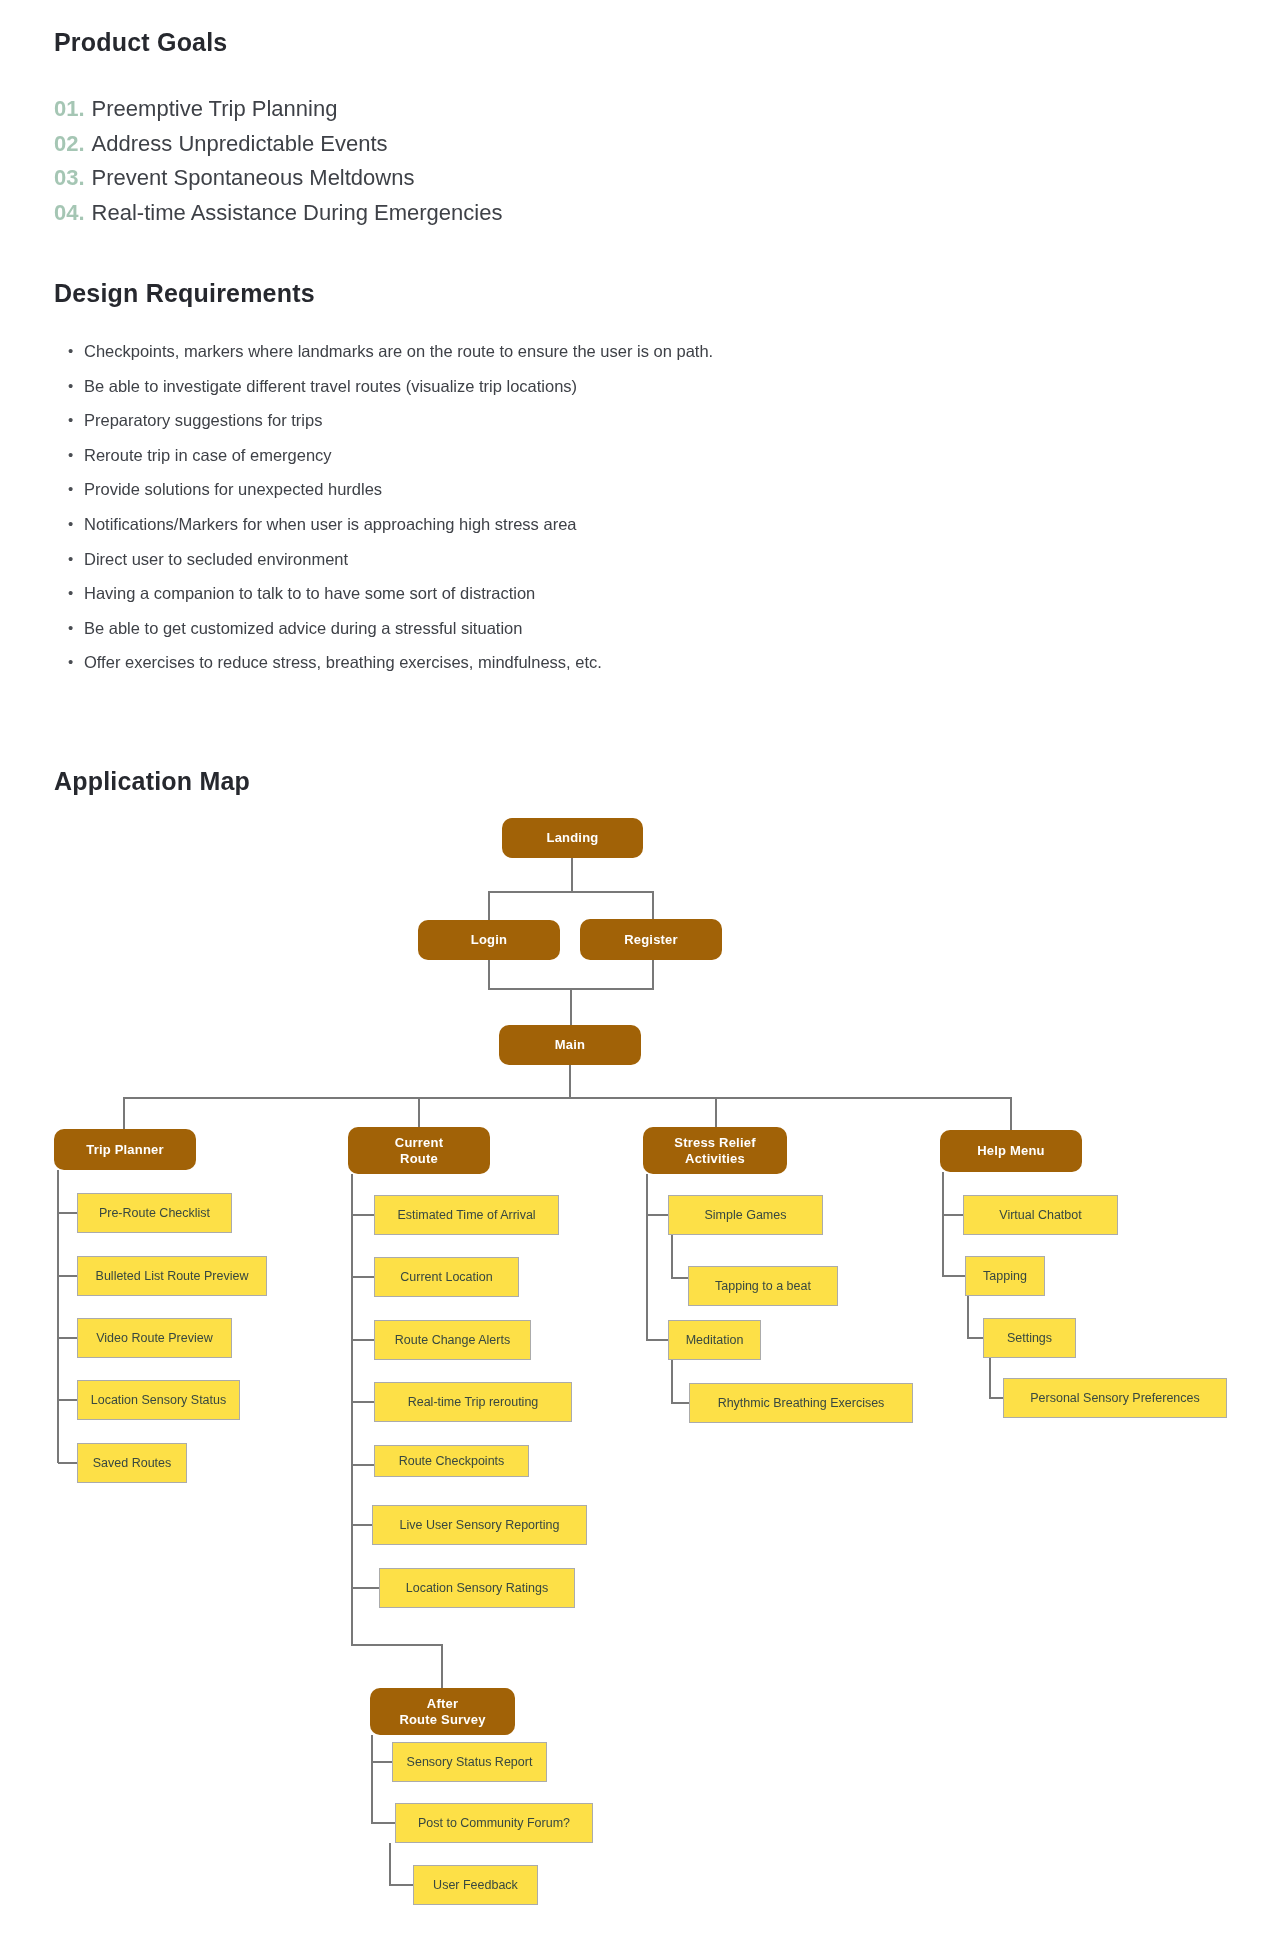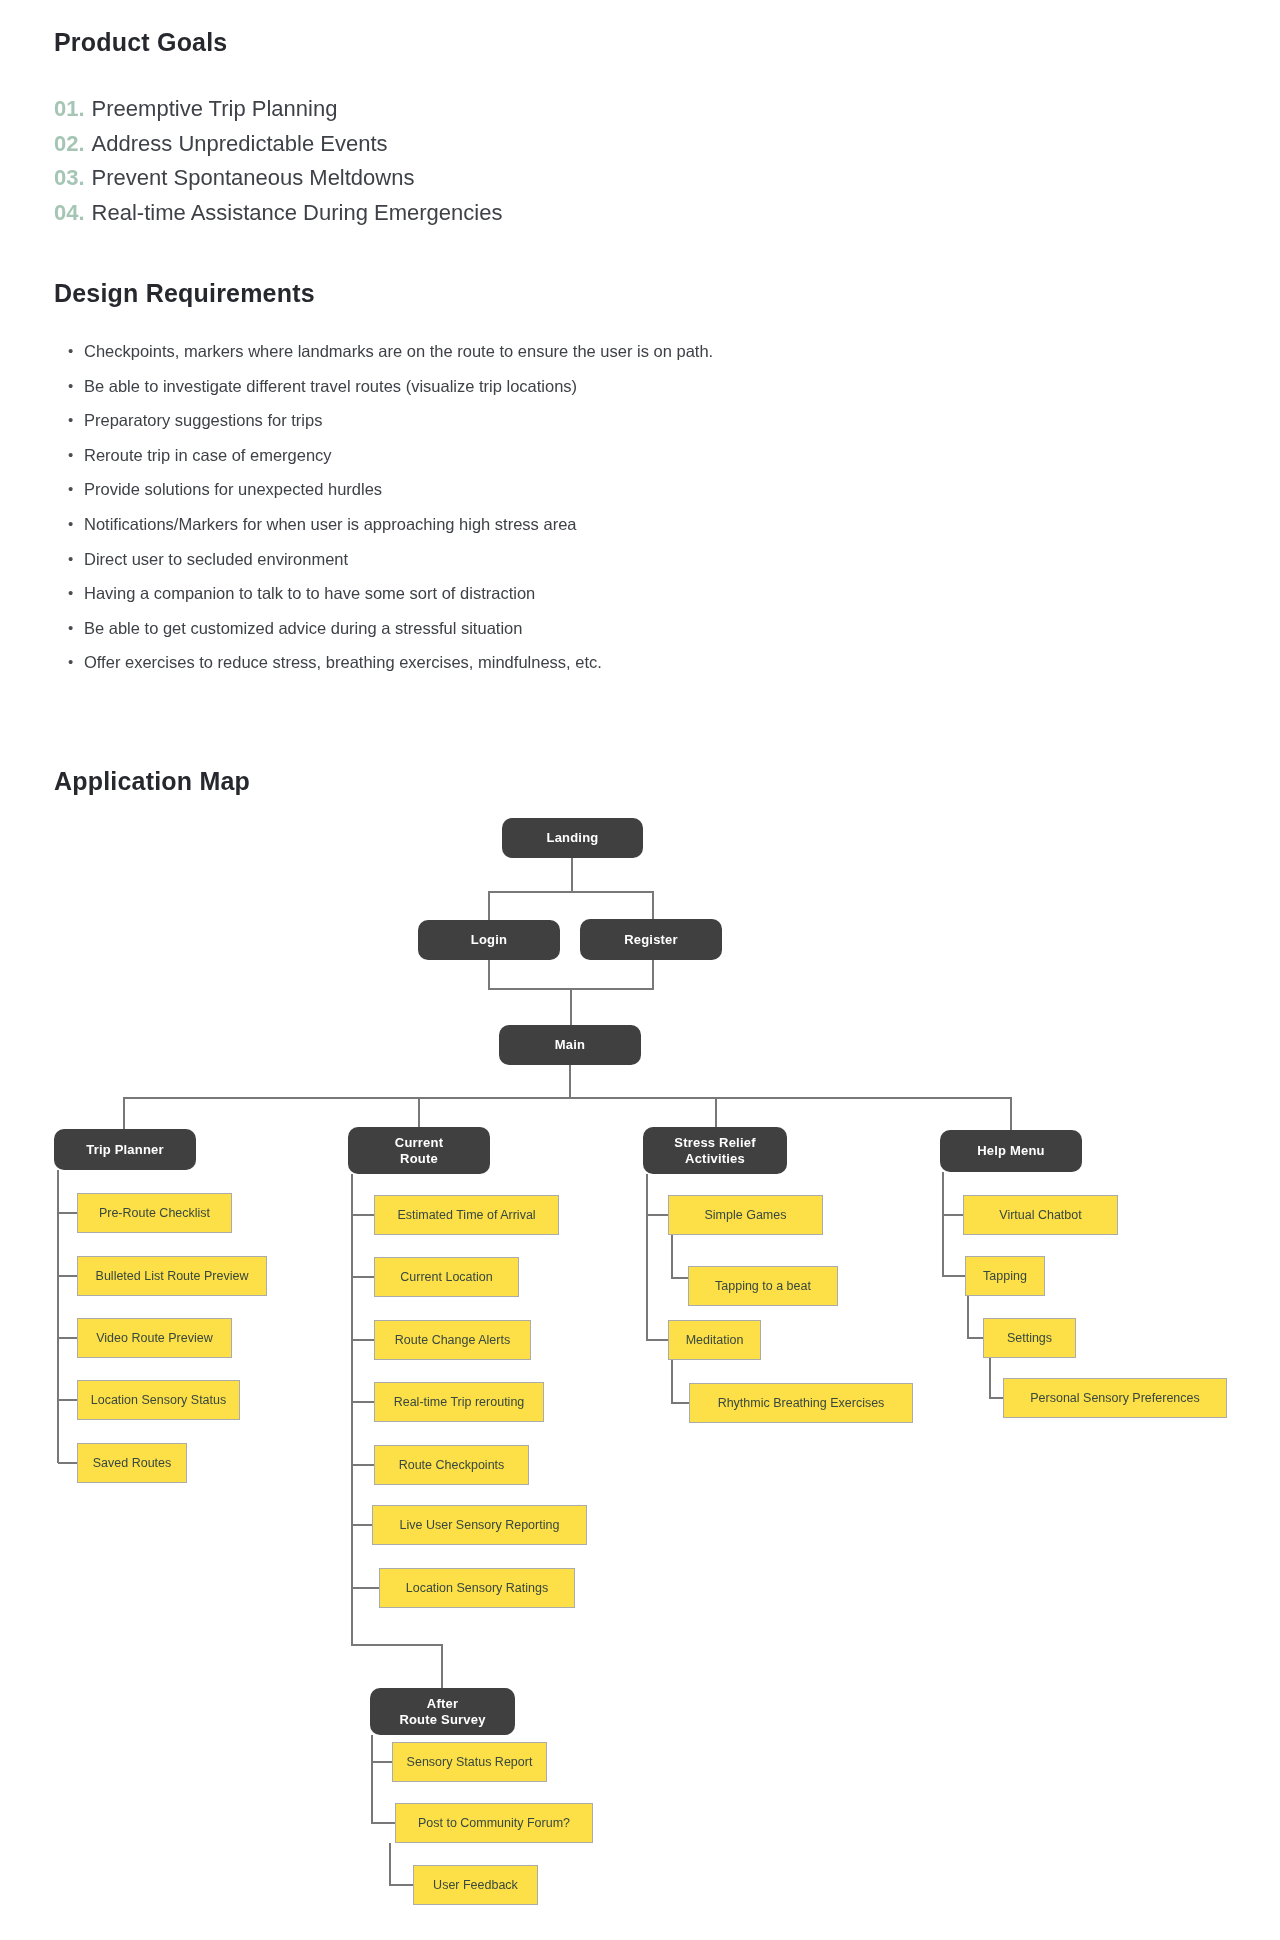--- a/index.html
+++ b/index.html
@@ -19,21 +19,21 @@
   .diagram{position:absolute;left:0;top:0;width:1280px;height:1940px;}
   .connectors{position:absolute;left:0;top:0;pointer-events:none;}
   .connectors path{stroke:#787878;stroke-width:2;fill:none;}
   .node{position:absolute;display:flex;align-items:center;justify-content:center;text-align:center;
         white-space:pre-line;box-sizing:border-box;}
   .node.primary{background:#0e77bd;color:#ffffff;border-radius:10px;font-size:13px;font-weight:700;
         line-height:16px;letter-spacing:.2px;}
   .node.leaf{background:#fde047;border:1.5px solid #ababab;border-radius:0;color:#384840;
         font-size:12.5px;font-weight:500;white-space:nowrap;}
 </style>
-<style>.node.primary{background:#404040}
+<style>.node.primary{background:#a16207}
  .goal-num{color:#a5c6b4}
  .connectors path{stroke:#787878}
  .node.leaf{border-color:#ababab;color:#384840}
  .heading{color:#26282e}
  .goals-list li,.reqs-list li{color:#3e4147}</style></head>
 <body>
 
 <div class="page">
 
   <h1 class="heading h-goals">Product Goals</h1>
@@ -101,22 +101,22 @@
       <div class="node primary" style="left: 370px; top: 1688px; width: 145px; height: 47px;">After
 Route Survey</div>
       <div class="node leaf" style="left: 77px; top: 1193px; width: 155px; height: 40px;">Pre-Route Checklist</div>
       <div class="node leaf" style="left: 77px; top: 1256px; width: 190px; height: 40px;">Bulleted List Route Preview</div>
       <div class="node leaf" style="left: 77px; top: 1318px; width: 155px; height: 40px;">Video Route Preview</div>
       <div class="node leaf" style="left: 77px; top: 1380px; width: 163px; height: 40px;">Location Sensory Status</div>
       <div class="node leaf" style="left: 77px; top: 1443px; width: 110px; height: 40px;">Saved Routes</div>
       <div class="node leaf" style="left: 374px; top: 1195px; width: 185px; height: 40px;">Estimated Time of Arrival</div>
       <div class="node leaf" style="left: 374px; top: 1257px; width: 145px; height: 40px;">Current Location</div>
       <div class="node leaf" style="left: 374px; top: 1320px; width: 157px; height: 40px;">Route Change Alerts</div>
-      <div class="node leaf" style="left: 374px; top: 1382px; width: 170px; height: 40px;">Real-time Trip rerouting</div>
-      <div class="node leaf" style="left: 374px; top: 1445px; width: 155px; height: 40px; text-align: right;">Route Checkpoints</div>
+      <div class="node leaf" style="left: 374px; top: 1382px; width: 198px; height: 40px;">Real-time Trip rerouting</div>
+      <div class="node leaf" style="left: 374px; top: 1445px; width: 155px; height: 32px; text-align: right;">Route Checkpoints</div>
       <div class="node leaf" style="left: 372px; top: 1505px; width: 215px; height: 40px;">Live User Sensory Reporting</div>
       <div class="node leaf" style="left: 379px; top: 1568px; width: 196px; height: 40px;">Location Sensory Ratings</div>
       <div class="node leaf" style="left: 668px; top: 1195px; width: 155px; height: 40px;">Simple Games</div>
       <div class="node leaf" style="left: 688px; top: 1258px; width: 150px; height: 40px; margin-top: 8px;">Tapping to a beat</div>
       <div class="node leaf" style="left: 668px; top: 1320px; width: 93px; height: 40px;">Meditation</div>
       <div class="node leaf" style="left: 689px; top: 1383px; width: 224px; height: 40px;">Rhythmic Breathing Exercises</div>
       <div class="node leaf" style="left: 963px; top: 1195px; width: 155px; height: 40px;">Virtual Chatbot</div>
       <div class="node leaf" style="left: 965px; top: 1256px; width: 80px; height: 40px;">Tapping</div>
       <div class="node leaf" style="left: 983px; top: 1318px; width: 93px; height: 40px;">Settings</div>
       <div class="node leaf" style="left: 1003px; top: 1378px; width: 224px; height: 40px;">Personal Sensory Preferences</div>

